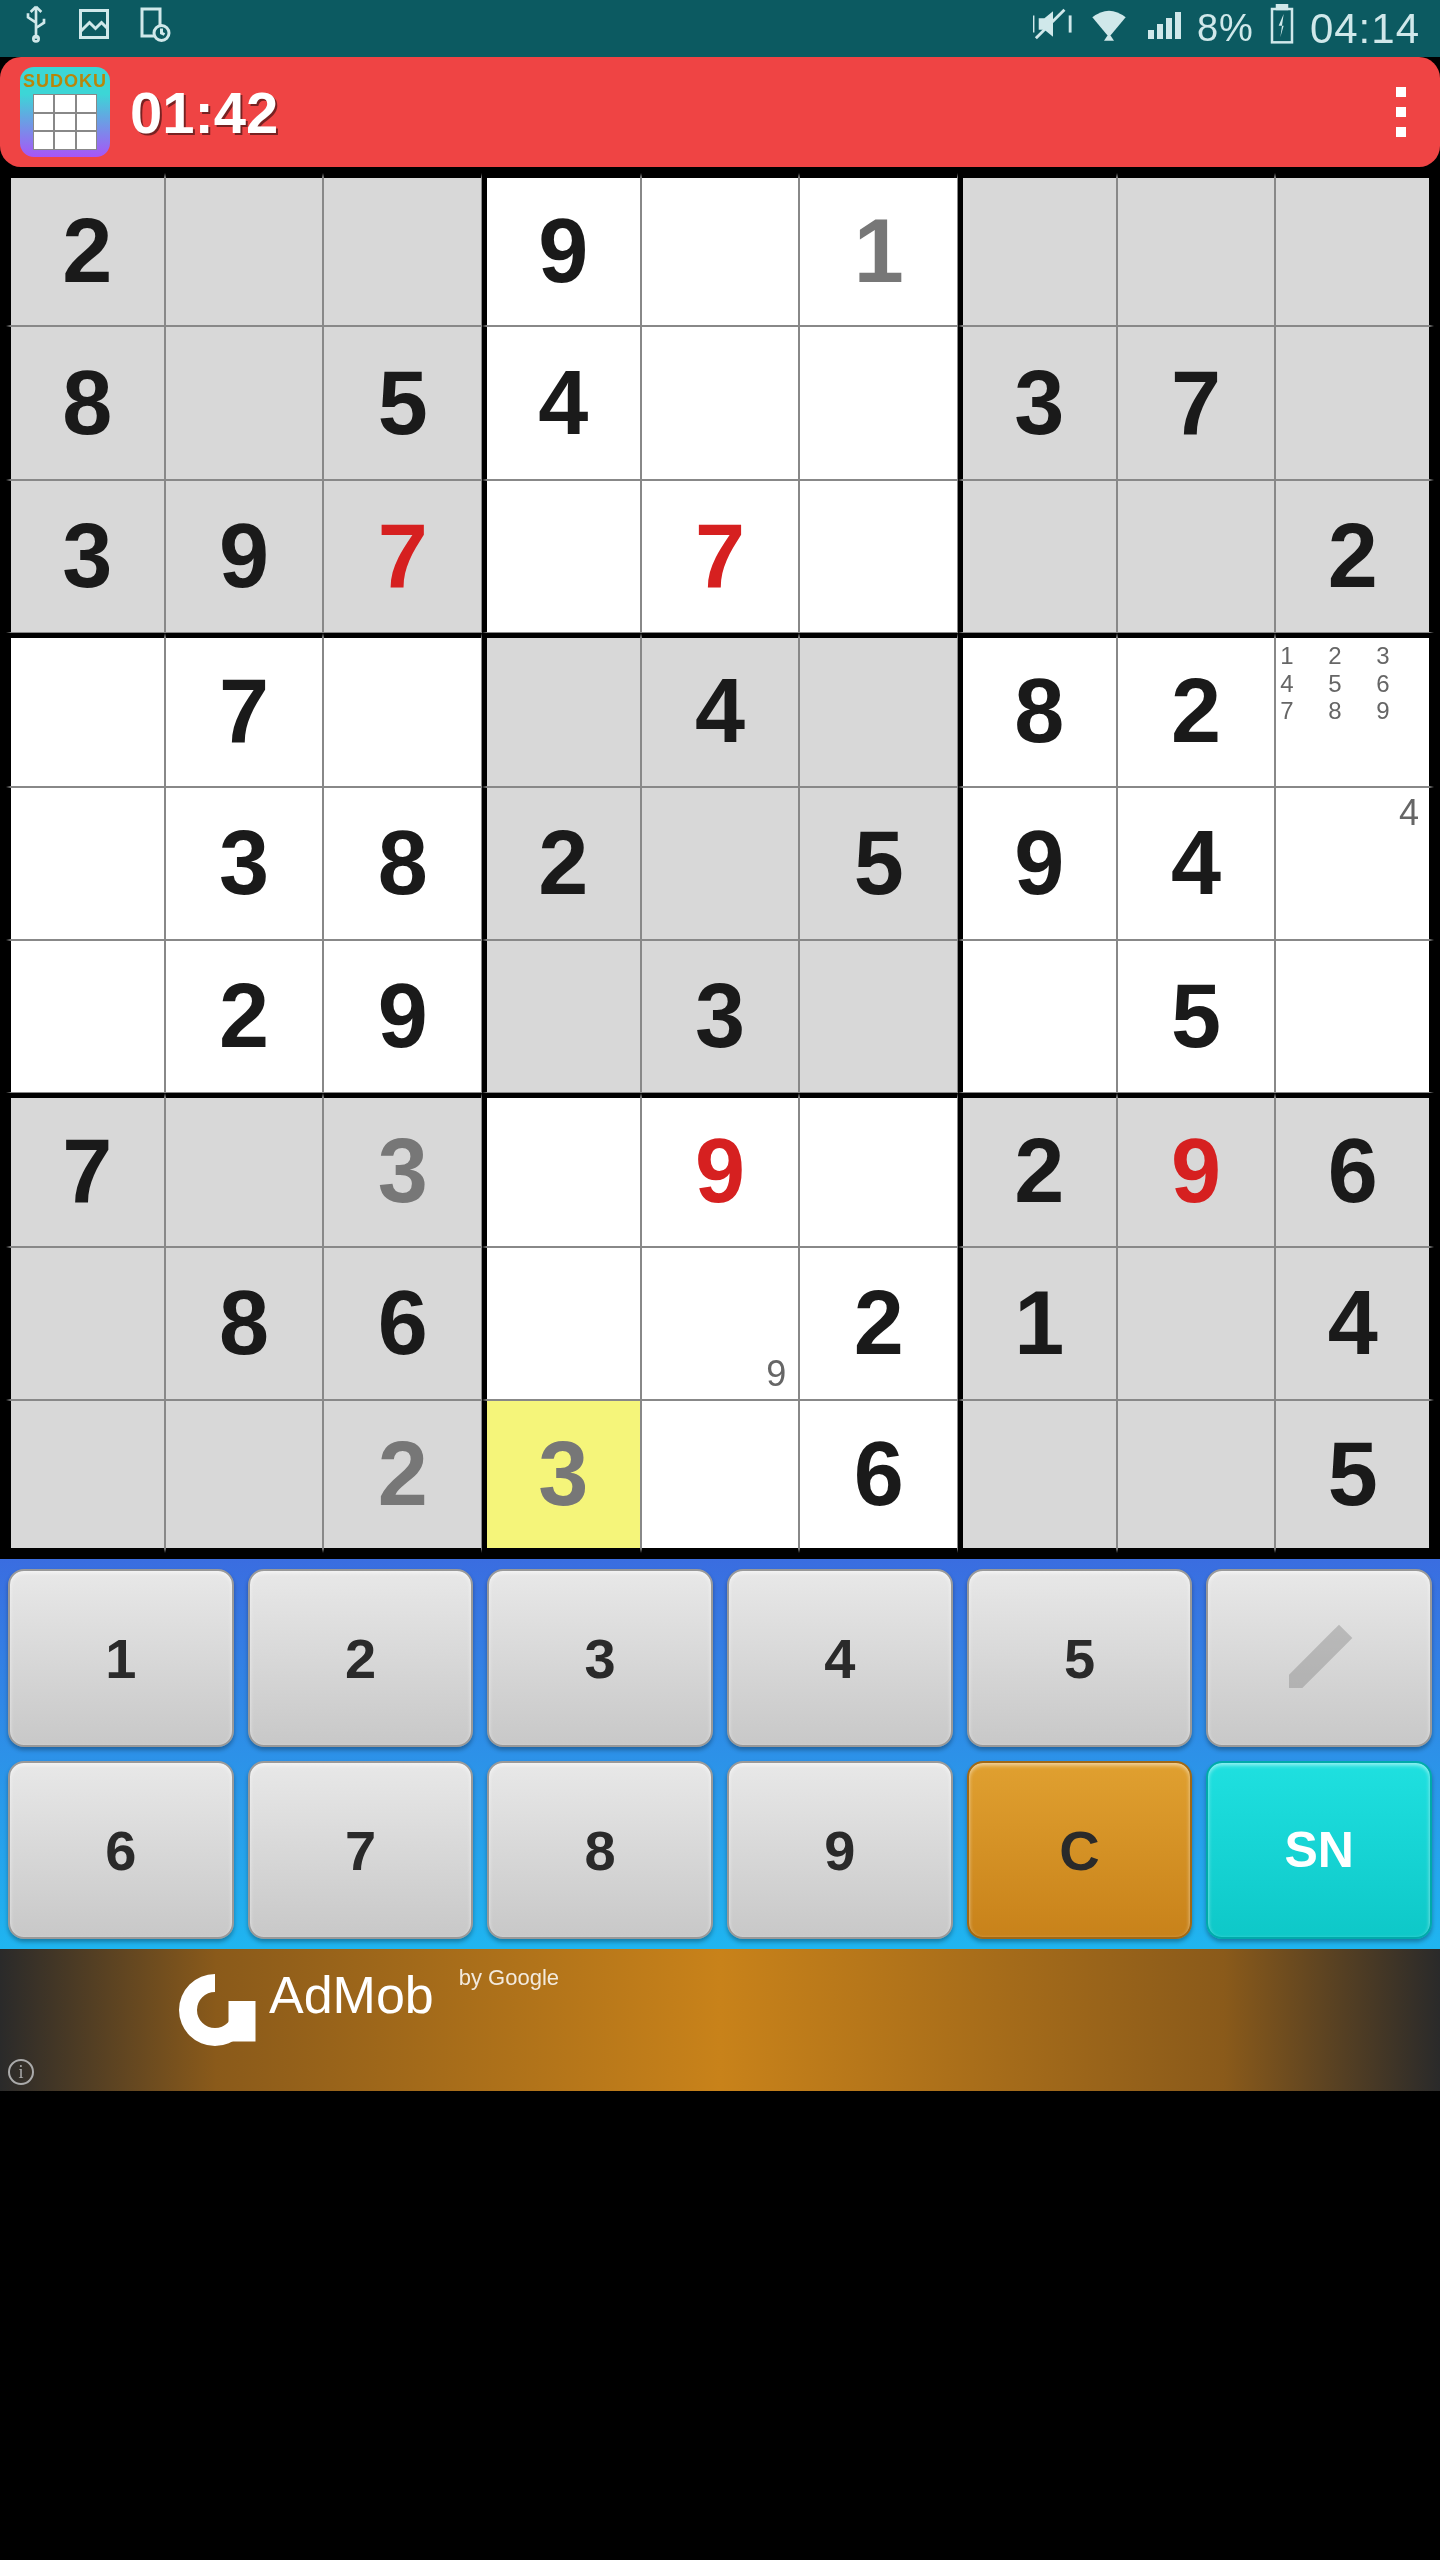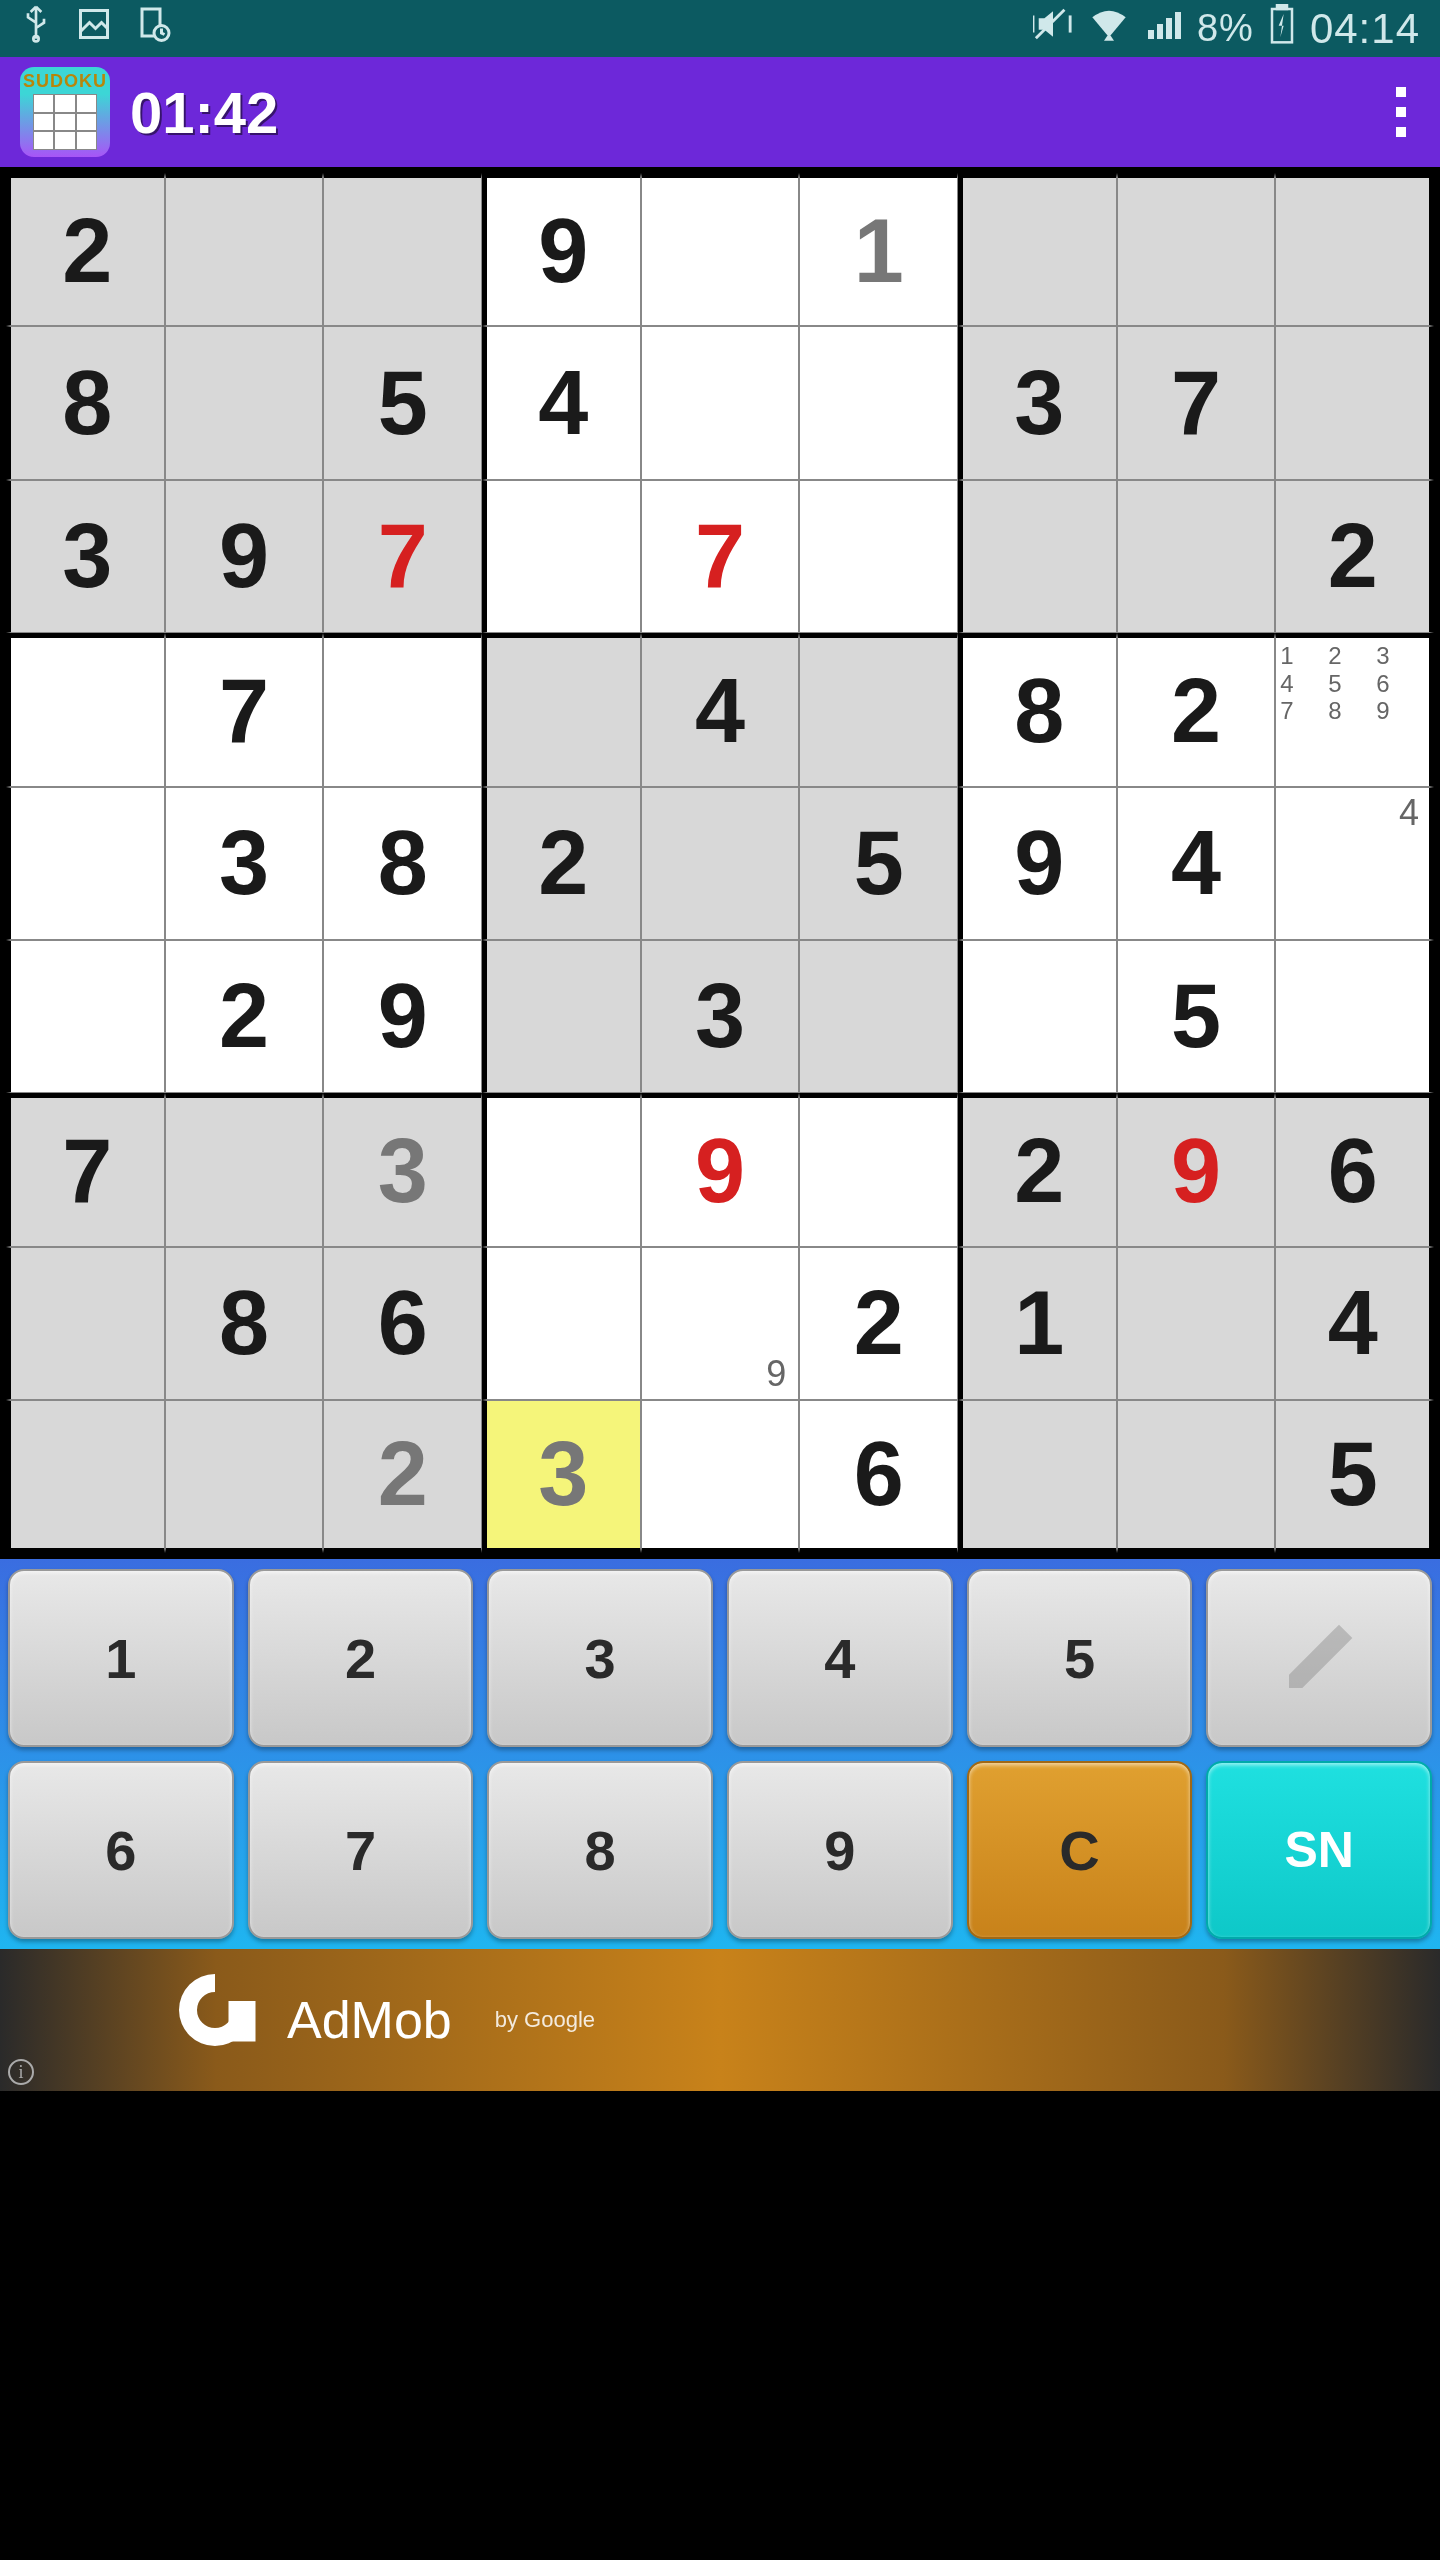--- a/index.html
+++ b/index.html
@@ -10,22 +10,22 @@
     height: 57px; background: #0c5a61; color: #d0e8ea;
     display: flex; align-items: center; padding: 0 20px; font-size: 38px;
     font-family: sans-serif;
   }
   .status-left { display: flex; gap: 24px; align-items: center; }
   .status-right { margin-left: auto; display: flex; gap: 16px; align-items: center; }
   .status-right span { letter-spacing: 1px; }
   
   
   .app-bar {
-    height: 110px; background: #6d28d9; display: flex; align-items: center;
-    padding: 0 20px; gap: 20px;
+    height: 110px; background: #ef4444; display: flex; align-items: center;
+    padding: 0 20px; gap: 20px; border-radius: 21px;
   }
   .app-icon {
     width: 90px; height: 90px; border-radius: 14px;
     background: linear-gradient(180deg, #3cd6d6 0%, #3cd6d6 30%, #a855f7 100%);
     position: relative; display: flex; flex-direction: column; align-items: center; justify-content: flex-start;
     padding-top: 4px;
   }
   .app-icon-label { font-size: 18px; font-weight: bold; color: #b8860b; letter-spacing: 1px; font-family: sans-serif; }
   .app-icon-grid {
     width: 64px; height: 56px; background: #fff; margin-top: 2px;
@@ -88,21 +88,21 @@
   .key .pencil-icon { width: 80px; height: 80px; opacity: 0.35; }
   
   
   .ad-banner {
     height: 142px;
     background: linear-gradient(90deg, #2a2a2a 0%, #8a5a1a 15%, #c8821a 50%, #8a5a1a 85%, #2a2a2a 100%);
     display: flex; align-items: center; padding: 0 30px; gap: 40px;
     color: #fff; font-family: sans-serif; position: relative;
   }
   .ad-text { font-size: 44px; line-height: 1.15; }
-  .ad-logo { margin-left: 140px; display: flex; align-items: center; gap: 27px; }
+  .ad-logo { margin-left: 140px; display: flex; gap: 9px; }
   .ad-logo-icon { font-size: 90px; font-weight: bold; }
   .ad-logo-text { font-size: 52px; }
   .ad-sub { font-size: 22px; margin-left: 16px; opacity: 0.85; }
   .ad-info { position: absolute; left: 8px; bottom: 6px; width: 26px; height: 26px; border: 2px solid #aaa; border-radius: 50%; color: #aaa; font-size: 18px; display: flex; align-items: center; justify-content: center; font-family: serif; }
 </style>
 </head>
 <body>
 
 <div class="status-bar">
   <div class="status-left">

